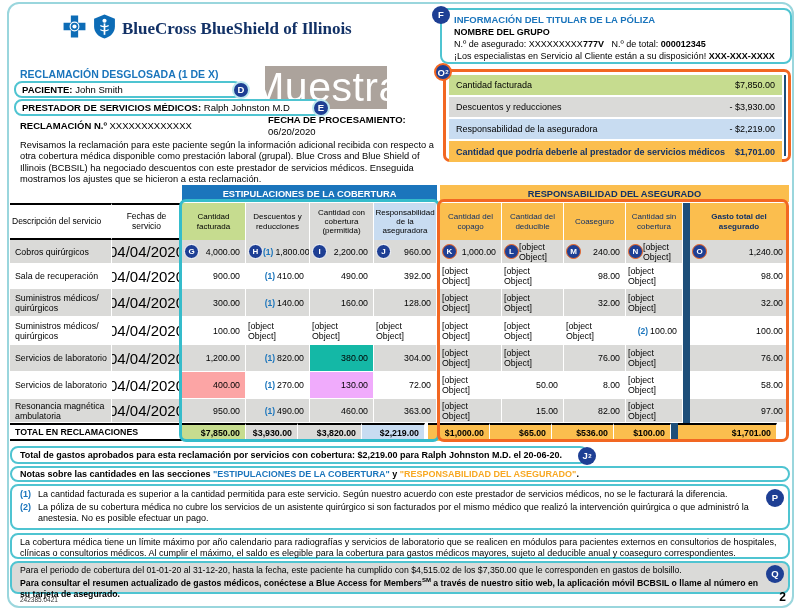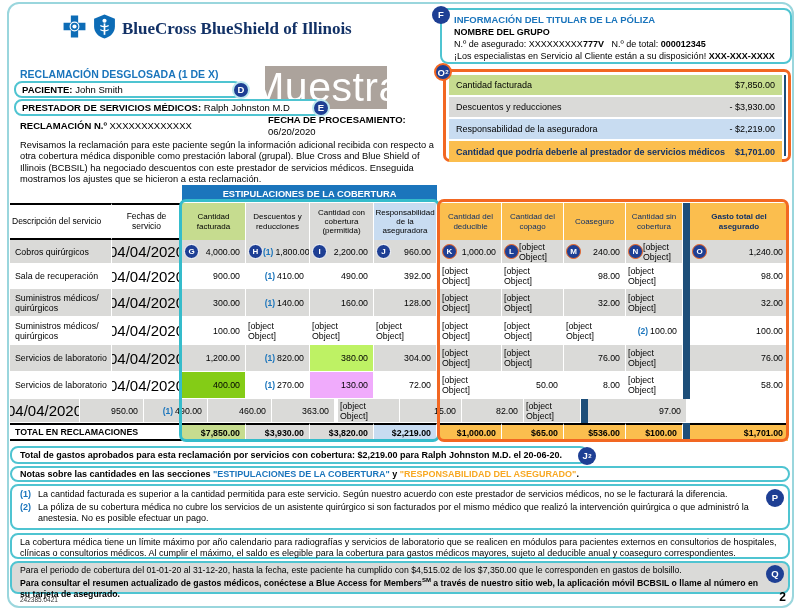--- a/index.html
+++ b/index.html
@@ -169,31 +169,32 @@
       </div>
     <div class="summary-navy"></div>
   </div>
 
   <div class="tablewrap">
     <div id="table-rows">
         <div class="trow">
           <div style="width: 172px;"></div>
           <div class="band band-blue" style="width: 255px;">ESTIPULACIONES DE LA COBERTURA</div>
           <div class="gap3"></div>
+          <div class="band band-gold" style="width: 349px;">RESPONSABILIDAD DEL ASEGURADO</div>
         </div>
         <div class="trow" style="height: 37px;">
           <div class="cell hdrcell cell-desc" style="width: 102px; border-top: 2px solid rgb(0, 0, 0); border-bottom: 2px solid rgb(0, 0, 0); justify-content: flex-start; text-align: left; font-size: 8.5px;">Descripción del servicio</div>
           <div class="cell hdrcell cell-date" style="width: 70px; border-top: 2px solid rgb(0, 0, 0); border-bottom: 2px solid rgb(0, 0, 0); font-size: 8.5px;">Fechas de servicio</div>
           <div class="cell hdrcell bg-green" style="width: 64px;">Cantidad facturada</div>
           <div class="cell hdrcell bg-gray" style="width: 64px;">Descuentos y reducciones</div>
           <div class="cell hdrcell bg-gray" style="width: 64px;">Cantidad con cobertura (permitida)</div>
           <div class="cell hdrcell bg-lightblue" style="width: 63px;">Responsabilidad de la aseguradora</div>
           <div class="gap3"></div>
+          <div class="cell hdrcell bg-gold" style="width: 62px; color: rgb(18, 49, 102);">Cantidad del copago</div>
           <div class="cell hdrcell bg-gold" style="width: 62px; color: rgb(18, 49, 102);">Cantidad del deducible</div>
-          <div class="cell hdrcell bg-gold" style="width: 62px; color: rgb(18, 49, 102);">Cantidad del copago</div>
           <div class="cell hdrcell bg-gold" style="width: 62px; color: rgb(18, 49, 102);">Coaseguro</div>
           <div class="cell hdrcell bg-gold" style="width: 57px; color: rgb(18, 49, 102);">Cantidad sin cobertura</div>
           <div class="nav7"></div>
           <div class="cell hdrcell bg-gold" style="width: 99px; color: rgb(18, 49, 102); font-weight: bold;">Gasto total del asegurado</div>
         </div>
         <div class="trow" style="height: 24px;">
           <div class="cell cell-desc" style="background: rgb(218, 218, 216); border-bottom: 1px solid rgb(255, 255, 255);">Cobros quirúrgicos</div>
           <div class="cell cell-date" style="background: rgb(218, 218, 216); border-bottom: 1px solid rgb(255, 255, 255);">04/04/2020</div>
           <div class="cell cell-amt cell-badged" style="width: 64px; background: rgb(218, 218, 216); border-bottom: 1px solid rgb(255, 255, 255);">
             <span class="badge-sm bsm-w">G</span>
@@ -335,21 +336,21 @@
         </div>
         <div class="trow" style="height: 27px;">
           <div class="cell cell-desc" style="background: rgb(218, 218, 216); border-bottom: 1px solid rgb(255, 255, 255);">Servicios de laboratorio</div>
           <div class="cell cell-date" style="background: rgb(218, 218, 216); border-bottom: 1px solid rgb(255, 255, 255);">04/04/2020</div>
           <div class="cell cell-amt " style="width: 64px; background: rgb(218, 218, 216); border-bottom: 1px solid rgb(255, 255, 255);">
             <span>1,200.00</span>
           </div>
           <div class="cell cell-amt " style="width: 64px; background: rgb(218, 218, 216); border-bottom: 1px solid rgb(255, 255, 255);">
             <span><span class="note-n">(1)</span>820.00</span>
           </div>
-          <div class="cell cell-amt " style="width: 64px; background: #bef264; border-bottom: 1px solid rgb(255, 255, 255);">
+          <div class="cell cell-amt " style="width: 64px; background: #14b8a6; border-bottom: 1px solid rgb(255, 255, 255);">
             <span>380.00</span>
           </div>
           <div class="cell cell-amt " style="width: 63px; background: rgb(218, 218, 216); border-bottom: 1px solid rgb(255, 255, 255);">
             <span>304.00</span>
           </div>
           <div class="gap3"></div>
           <div class="cell cell-amt " style="width: 62px; background: rgb(218, 218, 216); border-bottom: 1px solid rgb(255, 255, 255);">
             <span>[object Object]</span>
           </div>
           <div class="cell cell-amt " style="width: 62px; background: rgb(218, 218, 216); border-bottom: 1px solid rgb(255, 255, 255);">
@@ -362,21 +363,21 @@
             <span>[object Object]</span>
           </div>
           <div class="nav7"></div>
           <div class="cell cell-amt " style="width: 99px; background: rgb(218, 218, 216); border-bottom: 1px solid rgb(255, 255, 255);">
             <span>76.00</span>
           </div>
         </div>
         <div class="trow" style="height: 27px;">
           <div class="cell cell-desc" style="background: rgb(255, 255, 255); border-bottom: 1px solid rgb(255, 255, 255);">Servicios de laboratorio</div>
           <div class="cell cell-date" style="background: rgb(255, 255, 255); border-bottom: 1px solid rgb(255, 255, 255);">04/04/2020</div>
-          <div class="cell cell-amt " style="width: 64px; background: #84cc16; border-bottom: 1px solid rgb(255, 255, 255);">
+          <div class="cell cell-amt " style="width: 64px; background: #fca5a5; border-bottom: 1px solid rgb(255, 255, 255);">
             <span>400.00</span>
           </div>
           <div class="cell cell-amt " style="width: 64px; background: rgb(255, 255, 255); border-bottom: 1px solid rgb(255, 255, 255);">
             <span><span class="note-n">(1)</span>270.00</span>
           </div>
           <div class="cell cell-amt " style="width: 64px; background: #f0abfc; border-bottom: 1px solid rgb(255, 255, 255);">
             <span>130.00</span>
           </div>
           <div class="cell cell-amt " style="width: 63px; background: rgb(255, 255, 255); border-bottom: 1px solid rgb(255, 255, 255);">
             <span>72.00</span>
@@ -393,20 +394,21 @@
           </div>
           <div class="cell cell-amt " style="width: 57px; background: rgb(255, 255, 255); border-bottom: 1px solid rgb(255, 255, 255);">
             <span>[object Object]</span>
           </div>
           <div class="nav7"></div>
           <div class="cell cell-amt " style="width: 99px; background: rgb(255, 255, 255); border-bottom: 1px solid rgb(255, 255, 255);">
             <span>58.00</span>
           </div>
         </div>
         <div class="trow" style="height: 24px;">
+          <div class="cell cell-desc" style="background: rgb(218, 218, 216); border-bottom: 1px solid rgb(255, 255, 255);">Resonancia magnética ambulatoria</div>
           <div class="cell cell-date" style="background: rgb(218, 218, 216); border-bottom: 1px solid rgb(255, 255, 255);">04/04/2020</div>
           <div class="cell cell-amt " style="width: 64px; background: rgb(218, 218, 216); border-bottom: 1px solid rgb(255, 255, 255);">
             <span>950.00</span>
           </div>
           <div class="cell cell-amt " style="width: 64px; background: rgb(218, 218, 216); border-bottom: 1px solid rgb(255, 255, 255);">
             <span><span class="note-n">(1)</span>490.00</span>
           </div>
           <div class="cell cell-amt " style="width: 64px; background: rgb(218, 218, 216); border-bottom: 1px solid rgb(255, 255, 255);">
             <span>460.00</span>
           </div>
@@ -427,21 +429,21 @@
             <span>[object Object]</span>
           </div>
           <div class="nav7"></div>
           <div class="cell cell-amt " style="width: 99px; background: rgb(218, 218, 216); border-bottom: 1px solid rgb(255, 255, 255);">
             <span>97.00</span>
           </div>
         </div>
         <div class="trow" style="height: 18px;">
           <div class="cell" style="width: 172px; background: rgb(255, 255, 255); font-weight: bold; font-size: 8.8px; padding-left: 5px; border-top: 2px solid rgb(0, 0, 0); border-bottom: 2px solid rgb(0, 0, 0); border-right: 1px solid rgb(255, 255, 255);">TOTAL EN RECLAMACIONES</div>
           <div class="cell cell-amt bg-green" style="width: 64px; font-weight: bold; border-top: 2px solid rgb(0, 0, 0);">$7,850.00</div>
-          <div class="cell cell-amt bg-gray" style="width: 64px; font-weight: bold; border-top: 2px solid rgb(0, 0, 0);">$3,930.00</div>
+          <div class="cell cell-amt bg-gray" style="width: 52px; font-weight: bold; border-top: 2px solid rgb(0, 0, 0);">$3,930.00</div>
           <div class="cell cell-amt bg-gray" style="width: 64px; font-weight: bold; border-top: 2px solid rgb(0, 0, 0);">$3,820.00</div>
           <div class="cell cell-amt bg-lightblue" style="width: 63px; font-weight: bold; border-top: 2px solid rgb(0, 0, 0);">$2,219.00</div>
           <div class="gap3"></div>
           <div class="cell cell-amt bg-gold" style="width: 62px; font-weight: bold; border-top: 2px solid rgb(0, 0, 0);">$1,000.00</div>
           <div class="cell cell-amt bg-gold" style="width: 62px; font-weight: bold; border-top: 2px solid rgb(0, 0, 0);">$65.00</div>
           <div class="cell cell-amt bg-gold" style="width: 62px; font-weight: bold; border-top: 2px solid rgb(0, 0, 0);">$536.00</div>
           <div class="cell cell-amt bg-gold" style="width: 57px; font-weight: bold; border-top: 2px solid rgb(0, 0, 0);">$100.00</div>
           <div class="nav7"></div>
           <div class="cell cell-amt bg-gold" style="width: 99px; font-weight: bold; border-top: 2px solid rgb(0, 0, 0);">$1,701.00</div>
         </div>

